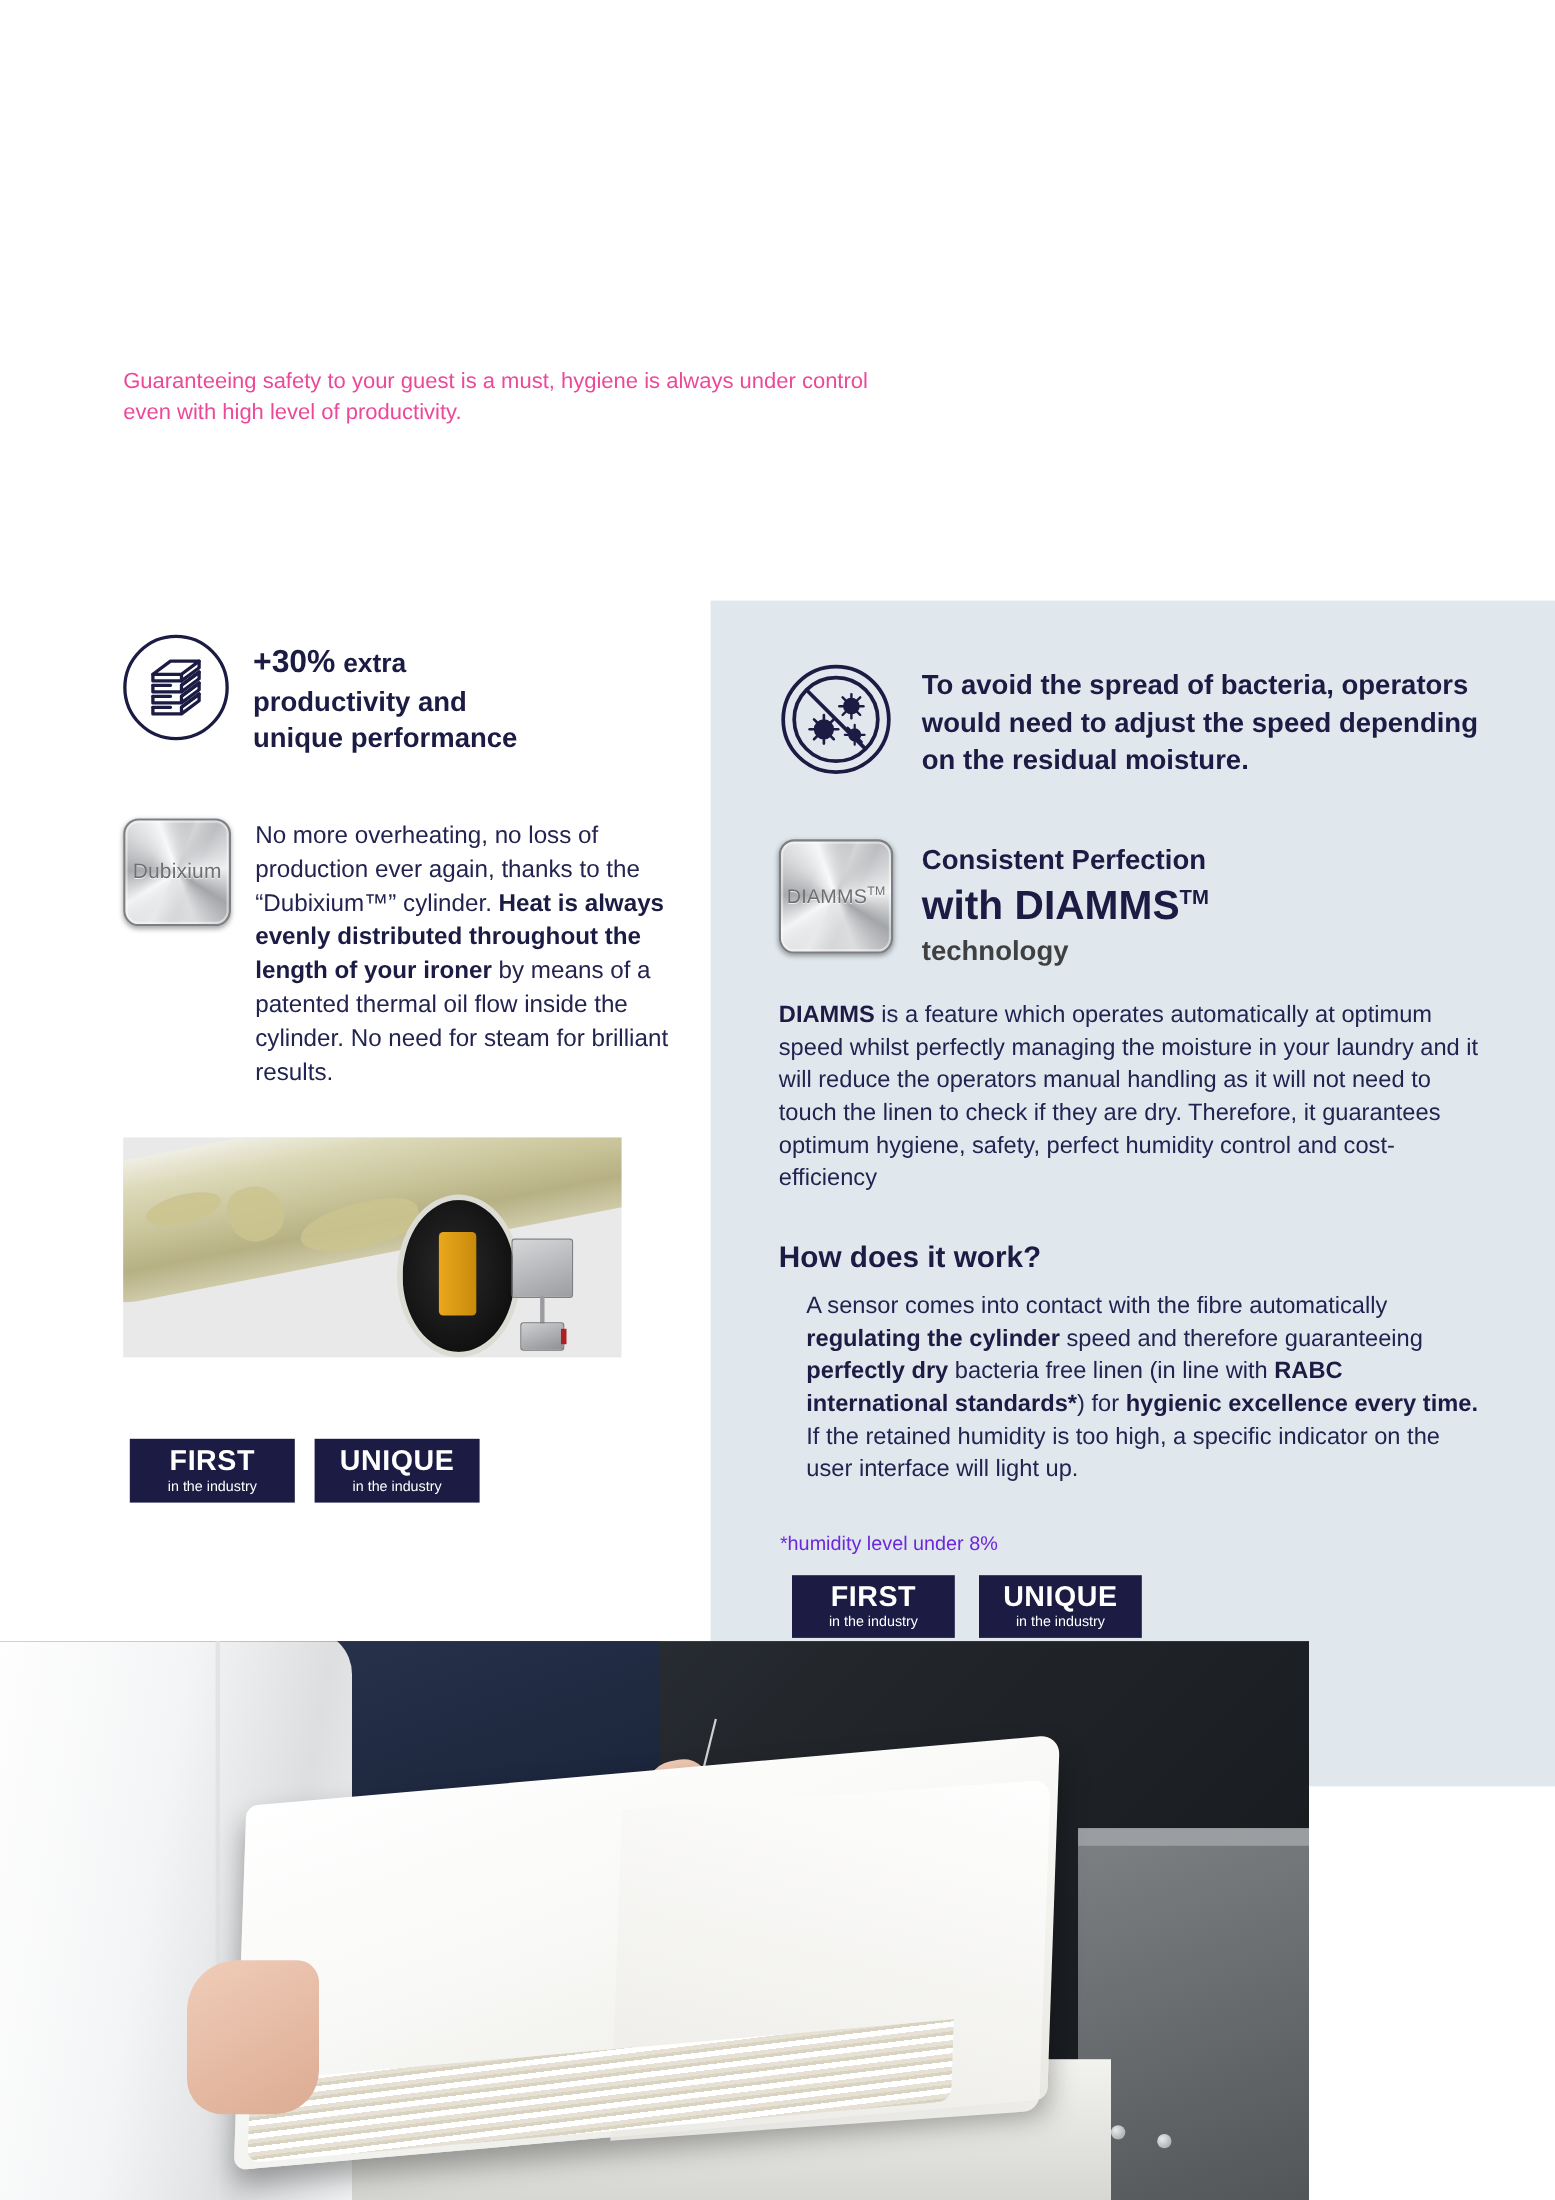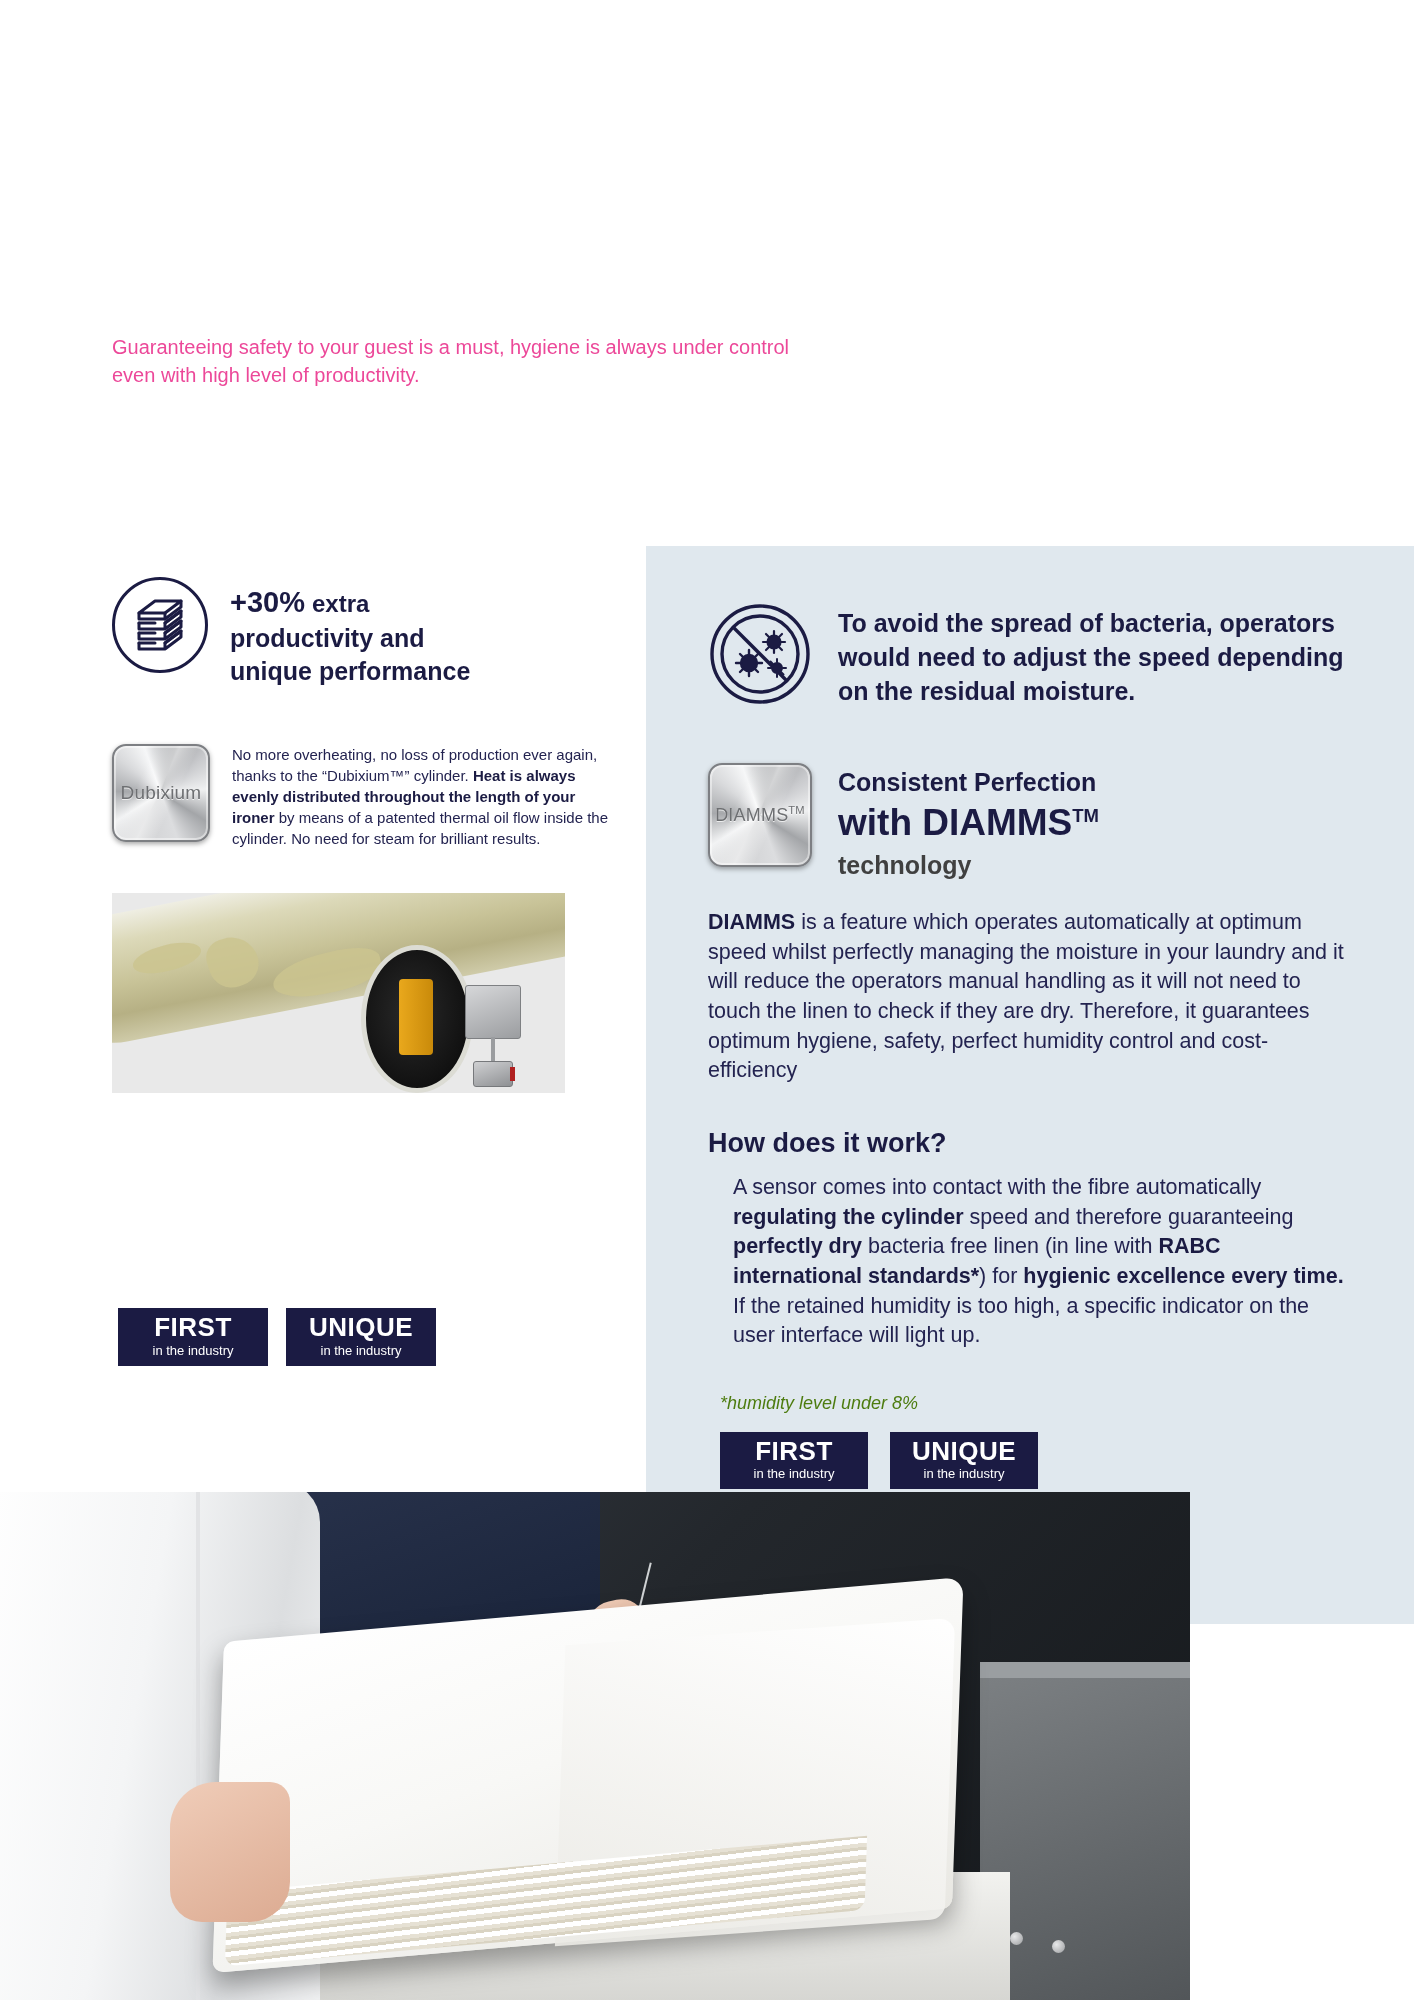--- a/index.html
+++ b/index.html
@@ -75,21 +75,21 @@
   }
   .metal-label {
     position: relative; z-index: 2;
     color: #6d6f72; font-size: 19px; letter-spacing: .2px;
     text-shadow: 0 1px 0 rgba(255,255,255,.7);
   }
   .metal-label sup { font-size: .62em; vertical-align: super; }
 
   .dub-row { display: flex; align-items: flex-start; gap: 22px; margin-top: 56px; }
   .dub-badge { width: 98px; height: 98px; flex: 0 0 98px; }
-  .body-text { color: #232350; font-size: 15px; line-height: 1.40; }
+  .body-text { color: #232350; font-size: 22px; line-height: 1.40; }
   .body-text b { color: #1b1b43; }
 
   .cylinder-photo {
     position: relative;
     margin-top: 44px;
     width: 453px; height: 200px;
     background: #e9e9e9;
     overflow: hidden;
   }
   .cyl-body {
@@ -173,21 +173,21 @@
   .diamms-l2 sup { font-size: .5em; vertical-align: super; }
   .diamms-l3 { color: #404040; font-size: 25px; font-weight: bold; line-height: 1.2; margin-top: 5px; }
 
   .panel-para { color: #232350; font-size: 21.5px; line-height: 1.38; margin-top: 28px; }
   .panel-para b { color: #1b1b43; }
 
   .how-title { color: #1b1b43; font-size: 27px; font-weight: bold; margin-top: 42px; }
   .how-para { color: #232350; font-size: 21.5px; line-height: 1.38; margin-top: 14px; margin-left: 25px; }
   .how-para b { color: #1b1b43; }
 
-  .footnote { color: #4d7c0f; font-size: 18px; margin-top: 42px; margin-left: 12px; font-style: italic; }
+  .footnote { color: #6d28d9; font-size: 18px; margin-top: 42px; margin-left: 1px; }
   .right-badges { margin-left: 12px; margin-top: 18px; }
 
   
   .bottom-photo {
     position: absolute; left: 0; top: 1492px;
     width: 1190px; height: 508px;
     overflow: hidden;
     background: #2a2f35;
   }
   .bp-dark {

